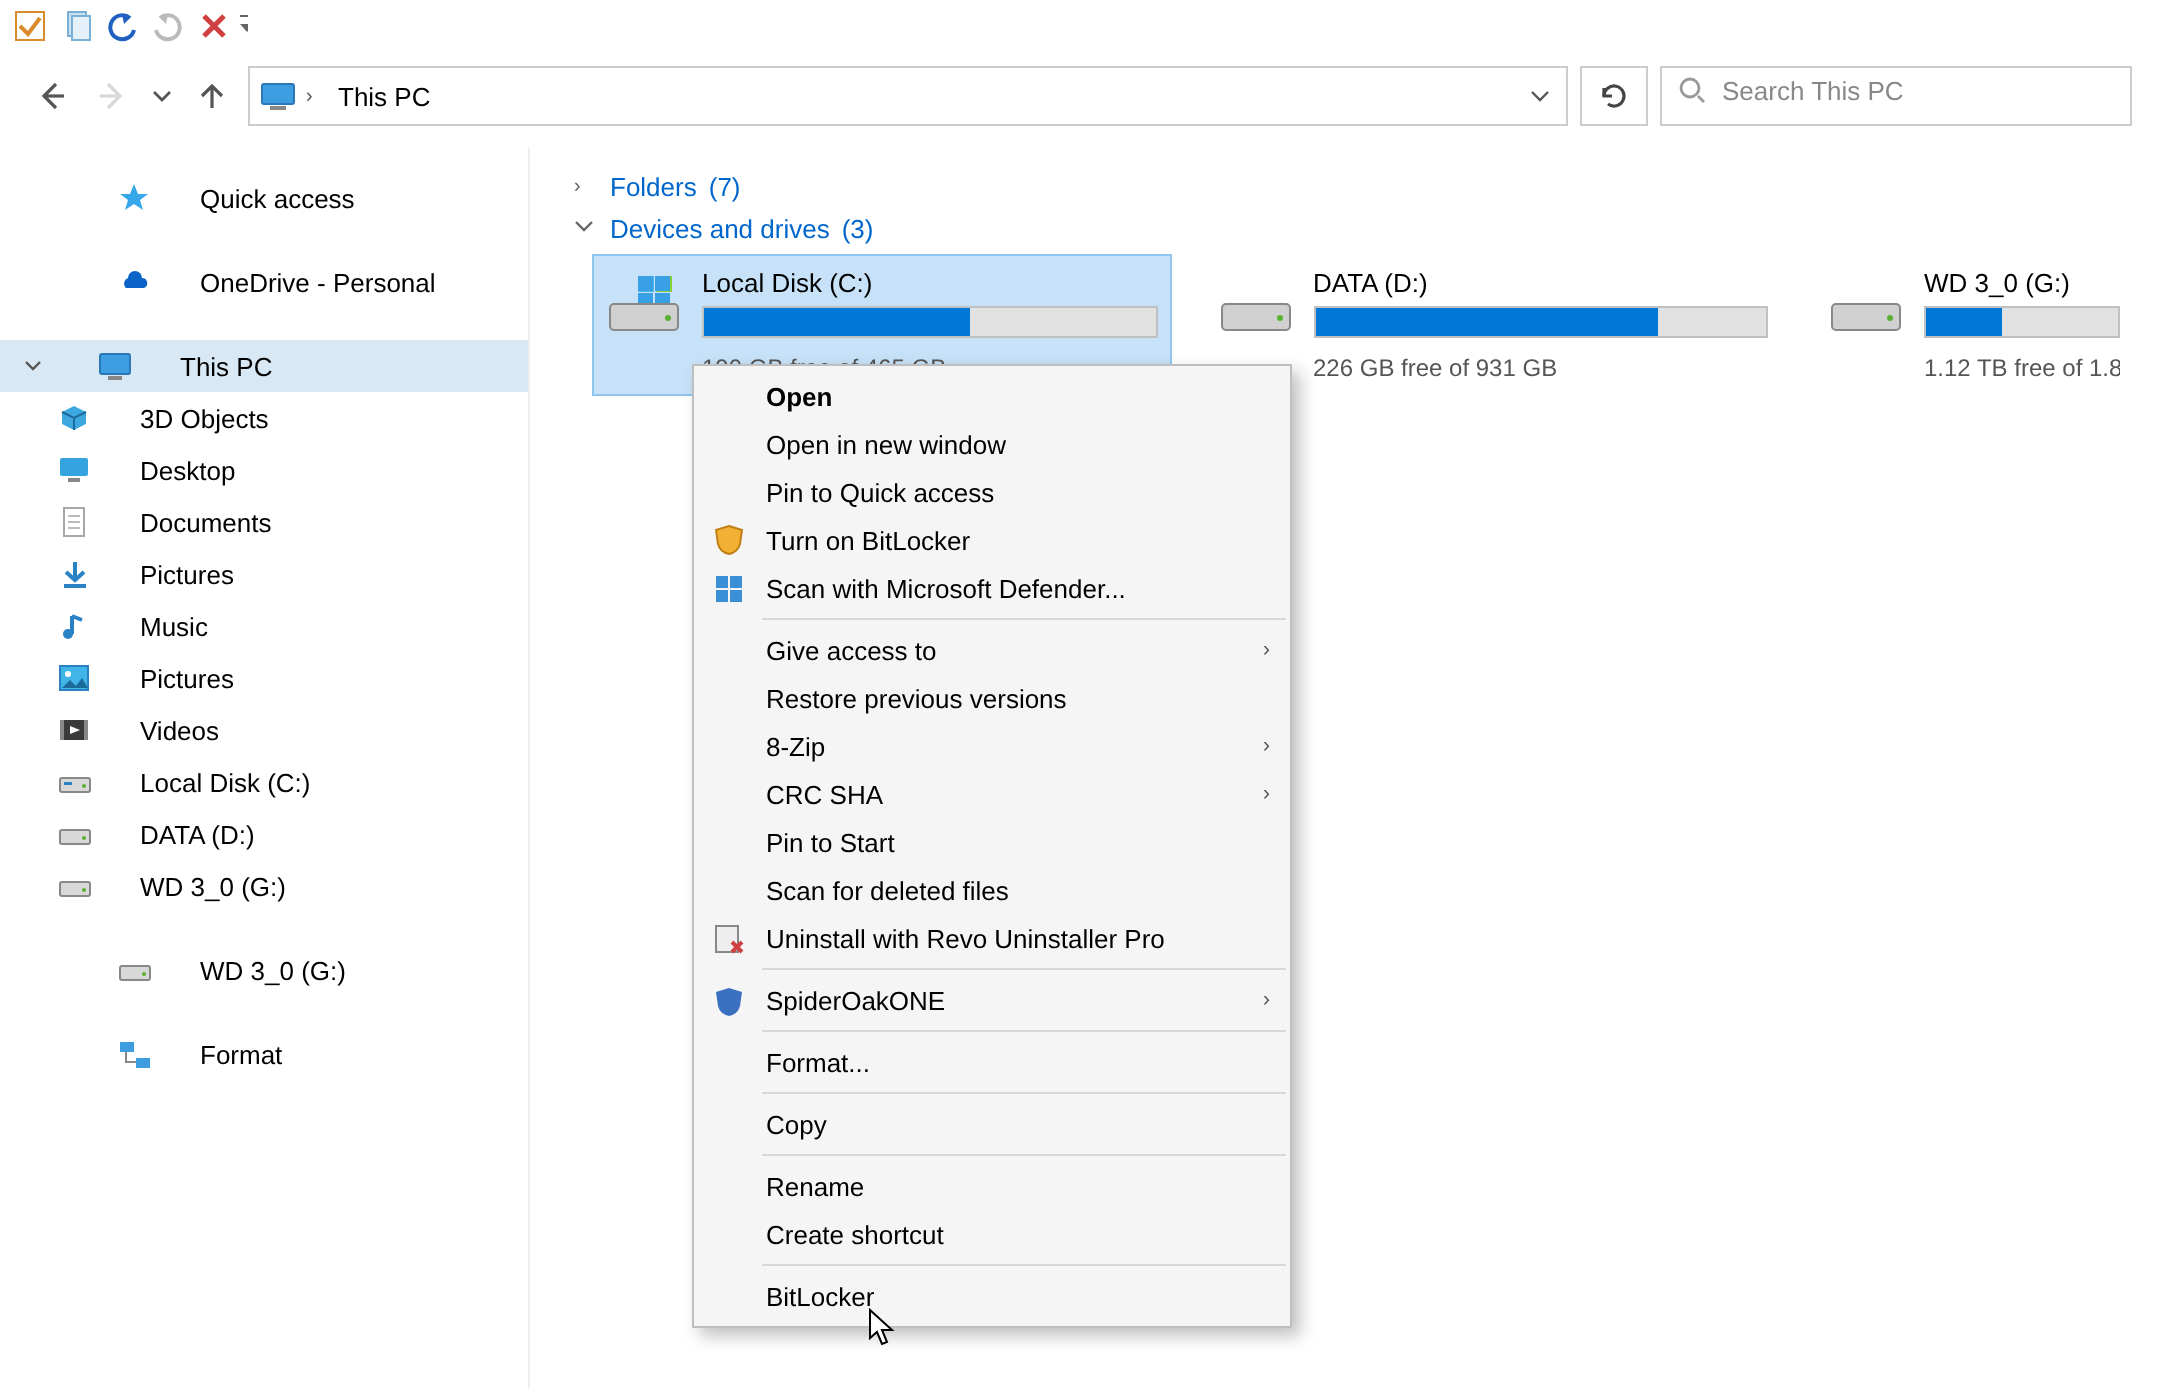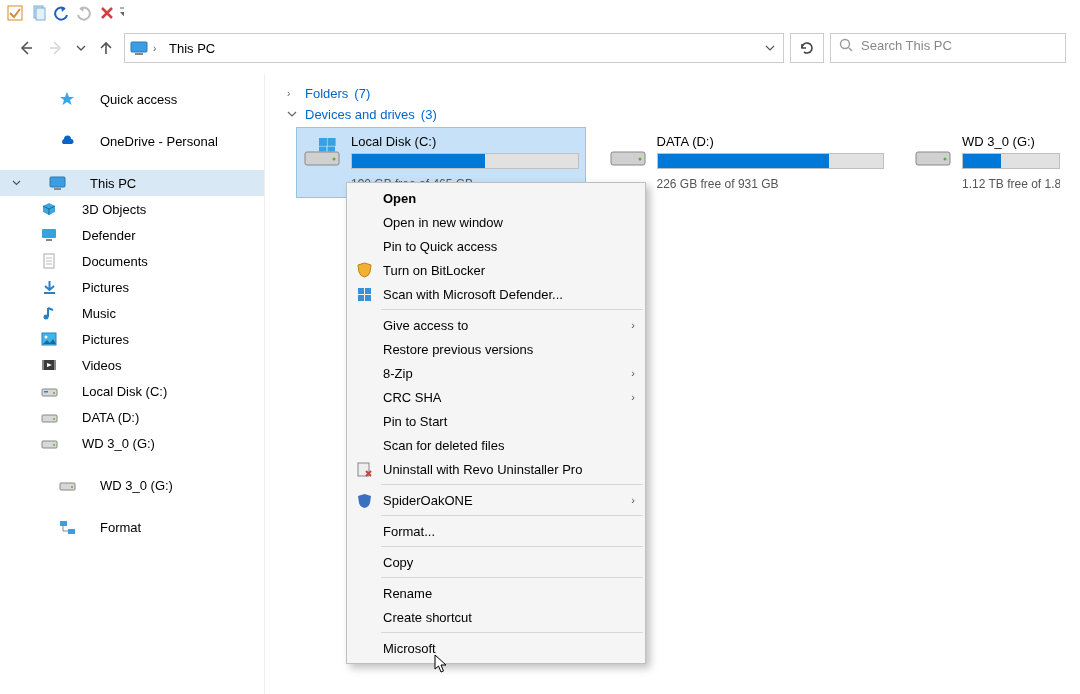--- a/index.html
+++ b/index.html
@@ -15,21 +15,21 @@
   .addr { flex:0 0 660px; height:30px; border:1px solid #ccc; display:flex; align-items:center; padding:0 4px; gap:4px;}
   .addr .pcicon { width:20px; height:18px; display:flex; align-items:center; justify-content:center;}
   .addr .chev { width:10px; color:#555; font-size:10px;}
   .addr .txt { flex:1; padding-left:2px; }
   .addr .dd { width:18px; color:#555; display:flex; justify-content:center;}
   .refresh { width:34px; height:30px; border:1px solid #ccc; display:flex; align-items:center; justify-content:center; color:#444;}
   .search { flex:1; height:30px; border:1px solid #ccc; display:flex; padding:4px 8px; color:#888; gap:8px; min-width:0;}
   
   .sidebar { position:absolute; top:74px; left:0; width:265px; bottom:0; border-right:1px solid #eee; padding-top:12px;}
   .sb-item { display:flex; align-items:center; height:26px; padding-left:24px; gap:24px; }
-  .sb-item.child { padding-left:40px; }
+  .sb-item.child { padding-left:28px; }
   .sb-item.selected { background:#d8e8f4; }
   .sb-item .ic { width:18px; height:18px; display:flex; align-items:center; justify-content:center; }
   .sb-item .caret { width:10px; font-size:9px; color:#444; }
   .sb-gap { height:16px; }
   
   .content { position:absolute; top:74px; left:265px; right:0; bottom:0; padding:10px 14px;}
   .group-header { display:flex; align-items:center; gap:6px; color:#0066cc; margin:2px 0 6px 8px; font-size:13px;}
   .group-header .gchev { width:12px; font-size:10px; color:#666;}
   .drives { display:flex; gap:18px; padding-left:18px;}
   .drive { width:296px; display:flex; gap:10px; padding:6px 6px; align-items:flex-start; position:relative;}
@@ -194,21 +194,21 @@
       </span>
     <span>3D Objects</span>
   </div>
   <div class="sb-item child">
     <span class="ic">
         <svg width="16" height="14">
           <rect x="1" y="1" width="14" height="9" rx="1" fill="#35a3df"></rect>
           <rect x="5" y="11" width="6" height="2" fill="#888"></rect>
         </svg>
       </span>
-    <span>Defender</span>
+    <span>Desktop</span>
   </div>
   <div class="sb-item child">
     <span class="ic">
         <svg width="14" height="16">
           <rect x="2" y="1" width="10" height="14" fill="#fff" stroke="#a8a8a8"></rect>
           <line x1="4" y1="5" x2="10" y2="5" stroke="#bbb"></line>
           <line x1="4" y1="8" x2="10" y2="8" stroke="#bbb"></line>
           <line x1="4" y1="11" x2="10" y2="11" stroke="#bbb"></line>
         </svg>
       </span>
@@ -463,21 +463,21 @@
     </div>
   <div class="ctx-sep"></div>
   <div class="ctx-item">
       <span>Rename</span>
     </div>
   <div class="ctx-item">
       <span>Create shortcut</span>
     </div>
   <div class="ctx-sep"></div>
   <div class="ctx-item">
-      <span>Microsoft</span>
+      <span>BitLocker</span>
     </div>
 </div>
 
 <div class="cursor">
   <svg viewBox="0 0 14 20">
       <path d="M1 1 L1 15 L4.5 12 L7 18 L9.5 17 L7 11 L12 11 Z" fill="#fff" stroke="#000" stroke-width="1"></path>
     </svg>
 </div>
 
 </body></html>

